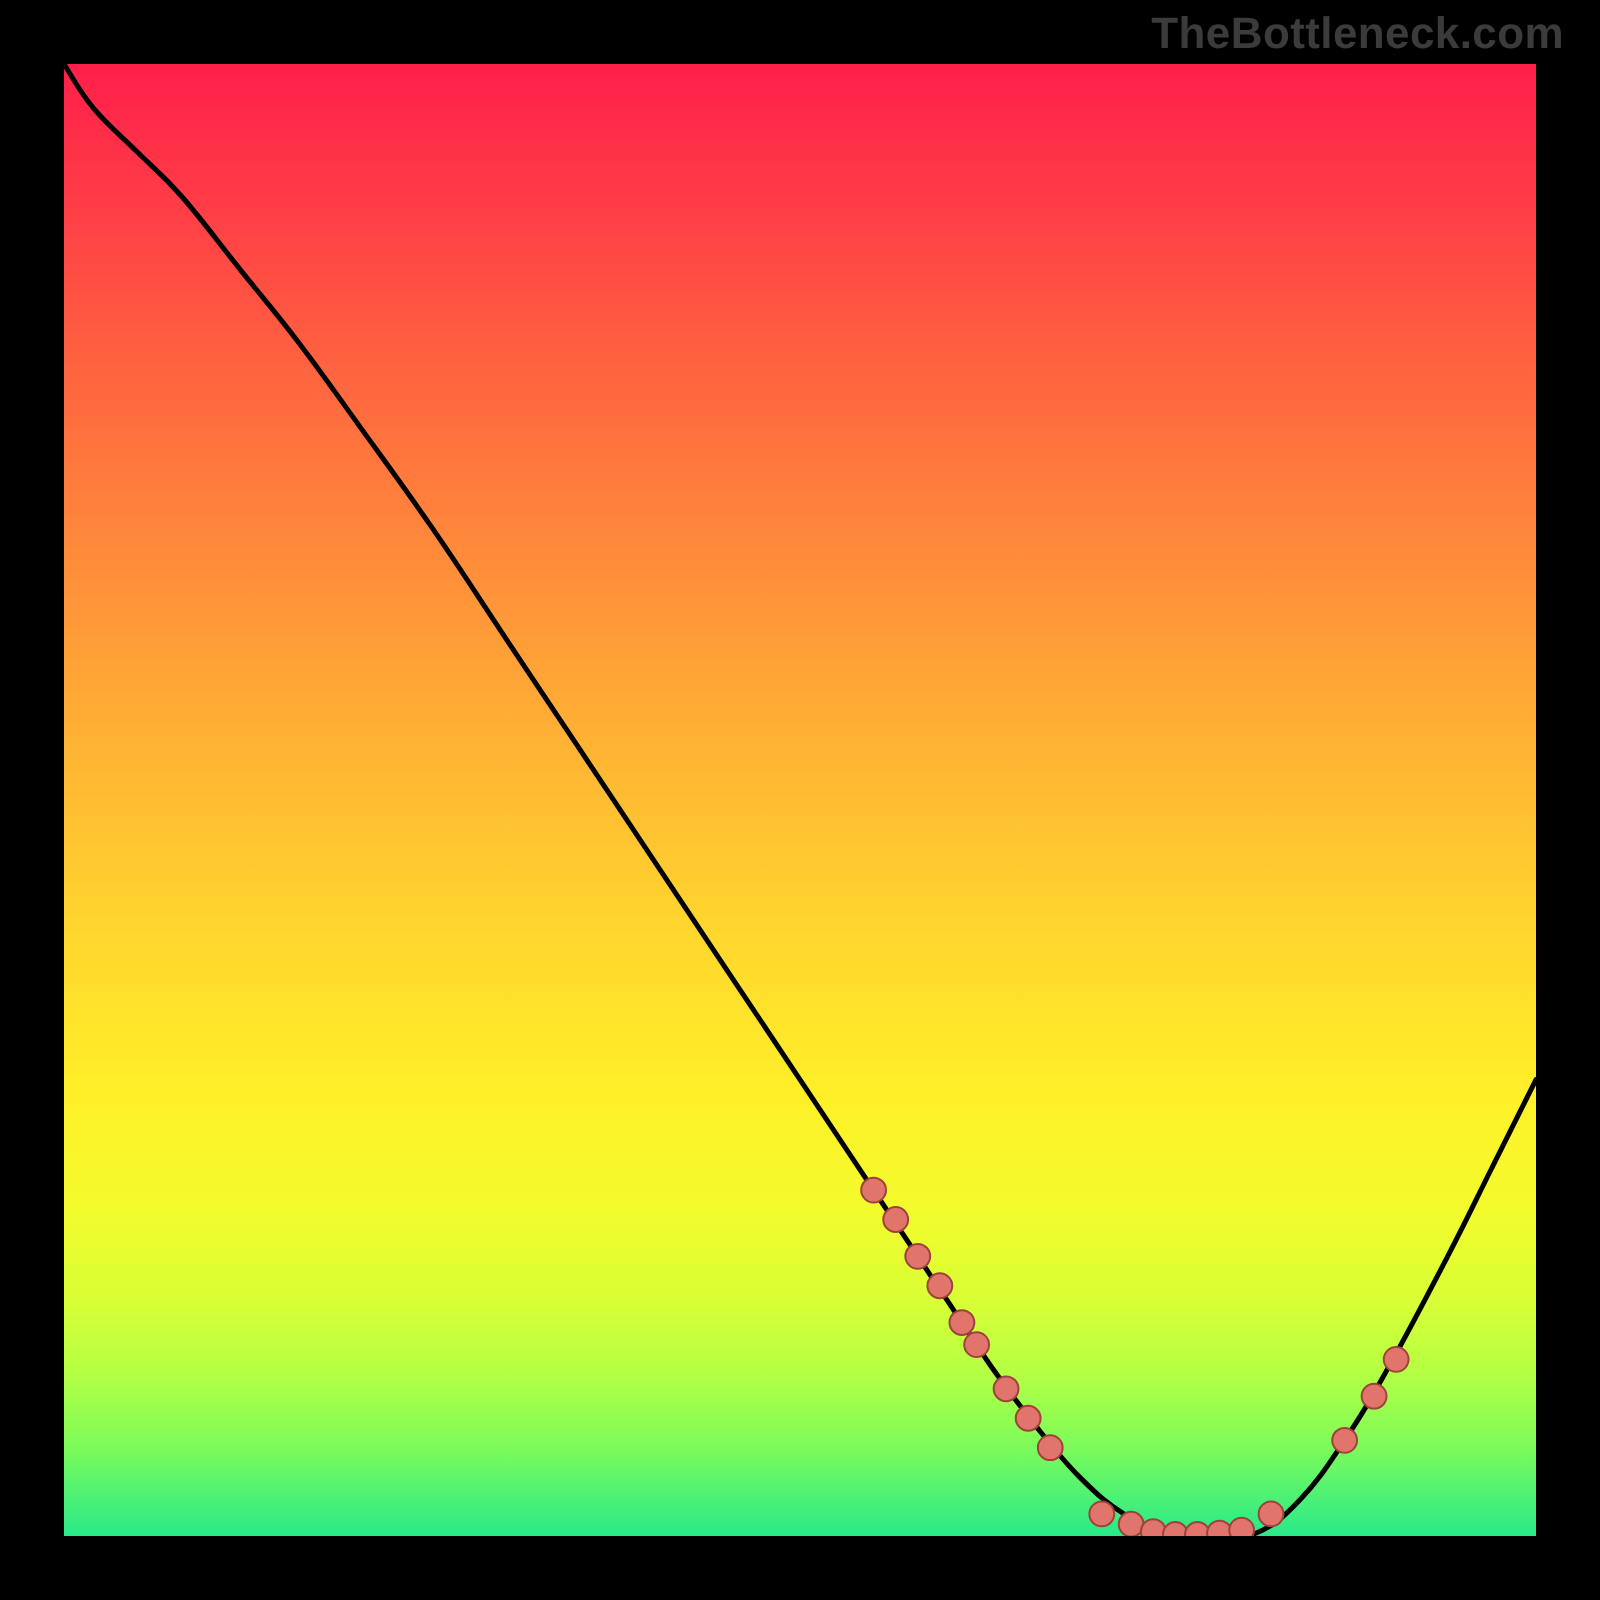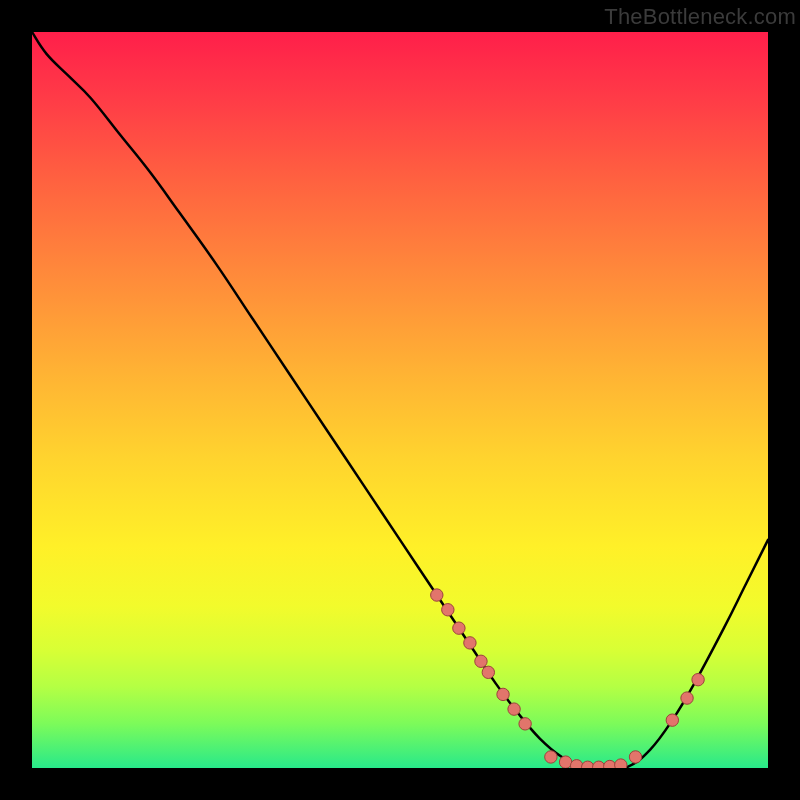--- a/index.html
+++ b/index.html
@@ -13,24 +13,24 @@
   }
   .page {
     position: relative;
     width: 800px;
     height: 800px;
     background: #000;
   }
   .watermark {
     position: absolute;
     top: 4px;
-    right: 4px;
+    right: 18px;
     color: #3b3b3b;
     font-size: 22px;
-    font-weight: 400;
+    font-weight: 700;
     letter-spacing: 0.2px;
     z-index: 5;
     user-select: none;
   }
   .plot-bg {
     position: absolute;
     left: 32px;
     top: 32px;
     width: 736px;
     height: 736px;

